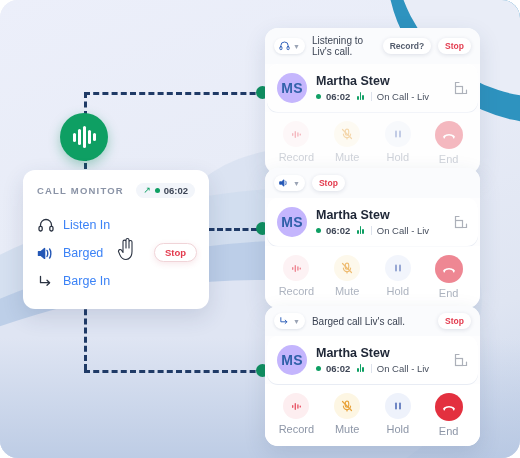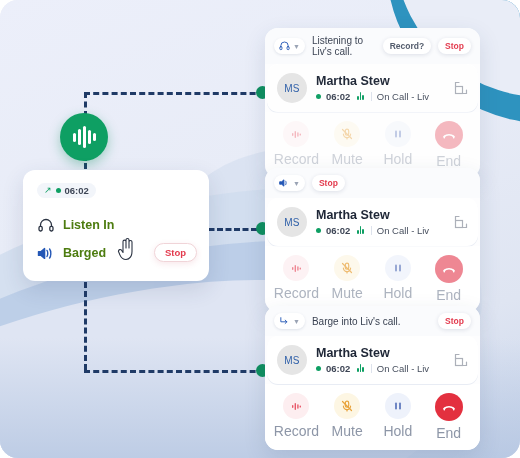--- a/index.html
+++ b/index.html
@@ -131,21 +131,21 @@
   .timer-pill .arrow { color:#0e9f63; font-size:9px; line-height:1; }
   .timer-pill .dot { width:5px; height:5px; border-radius:50%; background:#0e9f63; }
   .timer-pill .t { font-size:9.5px; color:#3d4555; font-weight:600; }
 
   .mrow {
     display:flex; align-items:center; gap:9px;
     padding: 6px 0;
     position: relative;
   }
   .mrow .ic { width:17px; height:16px; display:flex; align-items:center; justify-content:center; }
-  .mrow .lbl { font-size:12.5px; color:#4d7c0f; font-weight:700; }
+  .mrow .lbl { font-size:12.5px; color:#3b82f6; font-weight:400; }
   .stop-pill {
     position:absolute; right:-2px; top:4px;
     background:#fff; border:1px solid #f0d4d8;
     color:#e33b4e; font-size:9.5px; font-weight:700;
     border-radius:10px; padding:3px 10px;
     box-shadow: 0 2px 6px rgba(200,60,80,.12);
   }
   .cursor {
     position:absolute; left:116px; top:236px;
     width:22px; height:26px; z-index: 9;
@@ -188,23 +188,23 @@
     background:#fff;
     display:flex; align-items:center; gap:9px;
     padding: 9px 10px;
     border-radius: 11px;
     margin: 0 2px;
     position: relative;
     box-shadow: 0 1px 0 rgba(230,234,243,.9);
   }
   .avatar {
     width:30px; height:30px; border-radius:50%;
-    background:#e5e5e5; color:#2e5fa8;
+    background:#c4b5fd; color:#2e5fa8;
     display:flex; align-items:center; justify-content:center;
-    font-size:10px; font-weight:400; letter-spacing:.3px;
+    font-size:14px; font-weight:700; letter-spacing:.3px;
     flex: 0 0 auto;
   }
   .who { flex:1; min-width:0; }
   .who .nm { font-size:12.5px; color:#1e2636; font-weight:600; line-height:1.15; }
   .who .meta { display:flex; align-items:center; gap:5px; margin-top:2px; }
   .who .gdot { width:5px; height:5px; border-radius:50%; background:#0e9f63; }
   .who .tm { font-size:9.5px; color:#3d4555; font-weight:600; }
   .who .eq { display:flex; align-items:flex-end; gap:1px; height:8px; margin:0 2px; }
   .who .eq i { width:1.5px; background:#0e9f63; border-radius:1px; }
   .who .sep { width:1px; height:9px; background:#dde2ec; }
@@ -213,21 +213,21 @@
 
   .card-actions {
     display:flex; padding: 9px 6px 9px;
     background:#fff;
   }
   .act { flex:1; display:flex; flex-direction:column; align-items:center; gap:4px; }
   .act .bubble {
     width:26px; height:26px; border-radius:50%;
     display:flex; align-items:center; justify-content:center;
   }
-  .act .alabel { font-size:14px; color:#8d96a7; }
+  .act .alabel { font-size:11px; color:#8d96a7; }
   .b-rec { background:#fdeef0; }
   .b-mute { background:#fdf6e3; }
   .b-hold { background:#eef2fb; }
   .b-end { background:#e8596a; }
   .act.end .bubble { width:28px; height:28px; }
 
   
   .c1 .card-actions { opacity:.42; }
   .c2 .card-actions { opacity:.72; }
   .c3 .card-actions { opacity:1; }
@@ -263,20 +263,21 @@
       <i style="height:9px"></i>
         <i style="height:16px"></i>
         <i style="height:22px"></i>
         <i style="height:14px"></i>
         <i style="height:8px"></i>
     </span>
   </div>
 
   <div class="monitor">
     <div class="monitor-head">
+      <div class="monitor-title">CALL MONITOR</div>
       <div class="timer-pill">
         <span class="arrow">↗</span>
         <span class="dot"></span>
         <span class="t">06:02</span>
       </div>
     </div>
 
     <div class="mrow">
       <span class="ic">
         <svg width="16" height="15" viewBox="0 0 16 15" fill="none" stroke="#2b3342" stroke-width="1.3" stroke-linecap="round">
@@ -293,20 +294,29 @@
         <svg width="17" height="15" viewBox="0 0 17 15" fill="none" stroke="#2558b6" stroke-width="1.4" stroke-linecap="round" stroke-linejoin="round">
           <path d="M1.5 5.6h2.6L7.6 2.6v9.8L4.1 9.4H1.5z" fill="#2558b6"></path>
           <path d="M10 4.4c1 1.2 1 4.6 0 6"></path>
           <path d="M12.6 3c1.6 1.9 1.6 7.1 0 9"></path>
         </svg>
       </span>
       <span class="lbl">Barged</span>
       <span class="stop-pill">Stop</span>
     </div>
 
+    <div class="mrow">
+      <span class="ic">
+        <svg width="16" height="15" viewBox="0 0 16 15" fill="none" stroke="#2b3342" stroke-width="1.3" stroke-linecap="round" stroke-linejoin="round">
+          <path d="M2.5 2.5v6.2h9"></path>
+          <path d="M9 6.2l2.6 2.5L9 11.2"></path>
+        </svg>
+      </span>
+      <span class="lbl">Barge In</span>
+    </div>
   </div>
 
   <svg class="cursor" viewBox="0 0 22 26" fill="#fff" stroke="#2b3342" stroke-width="1.1" stroke-linejoin="round">
     <path d="M7 13V5.6a1.5 1.5 0 0 1 3 0V12V4a1.5 1.5 0 0 1 3 0v8V6a1.5 1.5 0 0 1 3 0v9.5c0 4.5-2.3 8-6 8-3.2 0-5-2-6-4.4l-1.4-3.3c-.4-1 .2-2 1.2-2.2.7-.15 1.5.2 1.9.9L7 16.5z"></path>
   </svg>
 
   <div class="card c1">
     <div class="card-head">
       <span class="mode-chip">
         <svg width="11" height="10" viewBox="0 0 16 15" fill="none" stroke="#2558b6" stroke-width="1.4" stroke-linecap="round">
@@ -475,21 +485,21 @@
 
   <div class="card c3">
     <div class="card-head">
       <span class="mode-chip">
         <svg width="11" height="10" viewBox="0 0 16 15" fill="none" stroke="#2558b6" stroke-width="1.4" stroke-linecap="round" stroke-linejoin="round">
           <path d="M2.5 2.5v6.2h9"></path>
             <path d="M9 6.2l2.6 2.5L9 11.2"></path>
         </svg>
         <span class="cv">▼</span>
       </span>
-      <span class="head-text">Barge into Liv's call.</span>
+      <span class="head-text">Barged call Liv's call.</span>
       <span class="chip-btn danger">Stop</span>
     </div>
     <div class="card-body">
       <span class="avatar">MS</span>
       <span class="who">
         <span class="nm" style="display:block">Martha Stew</span>
         <span class="meta">
           <span class="gdot"></span>
           <span class="tm">06:02</span>
           <span class="eq">

